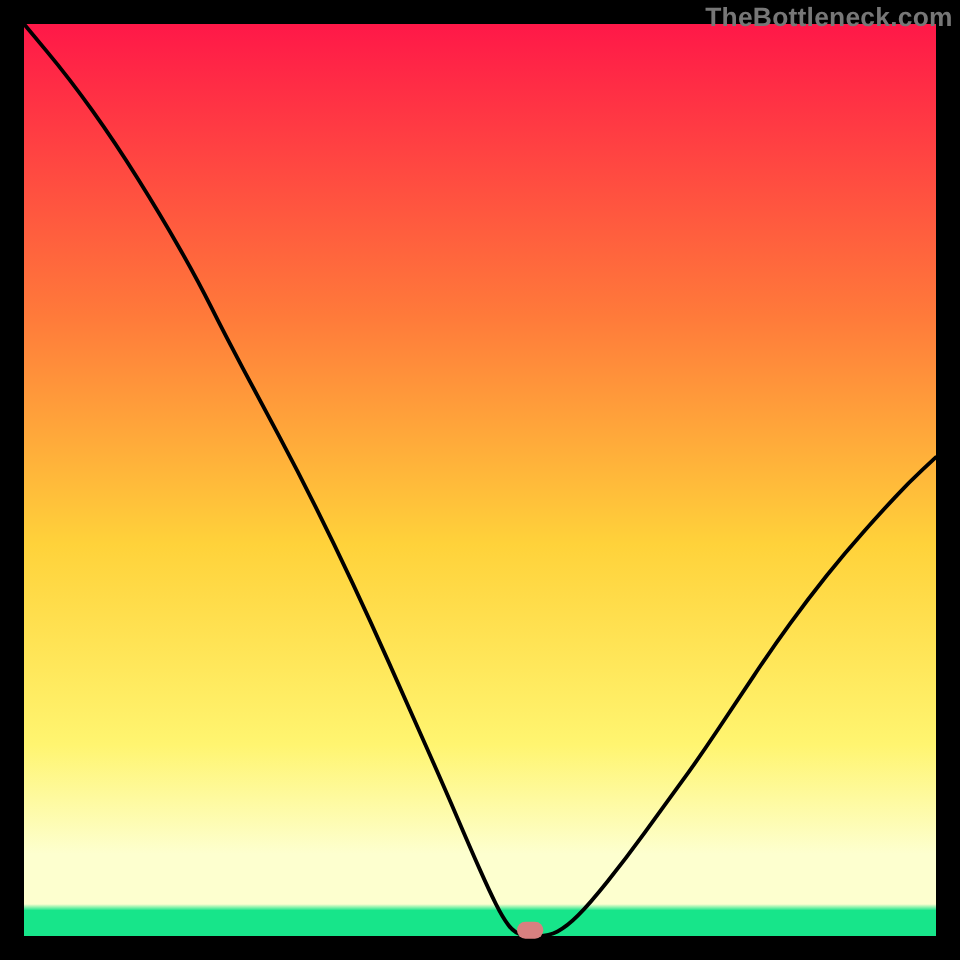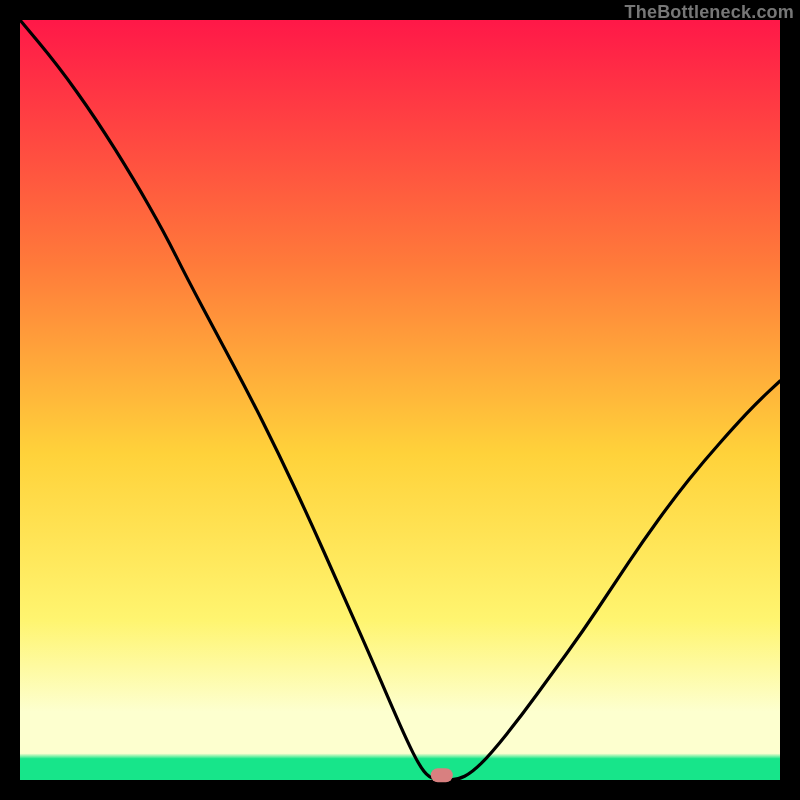--- a/index.html
+++ b/index.html
@@ -21,21 +21,21 @@
     left: 0;
     width: 800px;
     height: 800px;
     display: block;
   }
   .watermark {
     position: absolute;
     top: 2px;
     right: 6px;
     font-family: Arial, Helvetica, sans-serif;
-    font-size: 18px;
+    font-size: 22px;
     font-weight: 600;
     color: #777;
     letter-spacing: 0.2px;
     user-select: none;
   }
 </style>
 </head>
 <body>
 
 <div class="stage">

